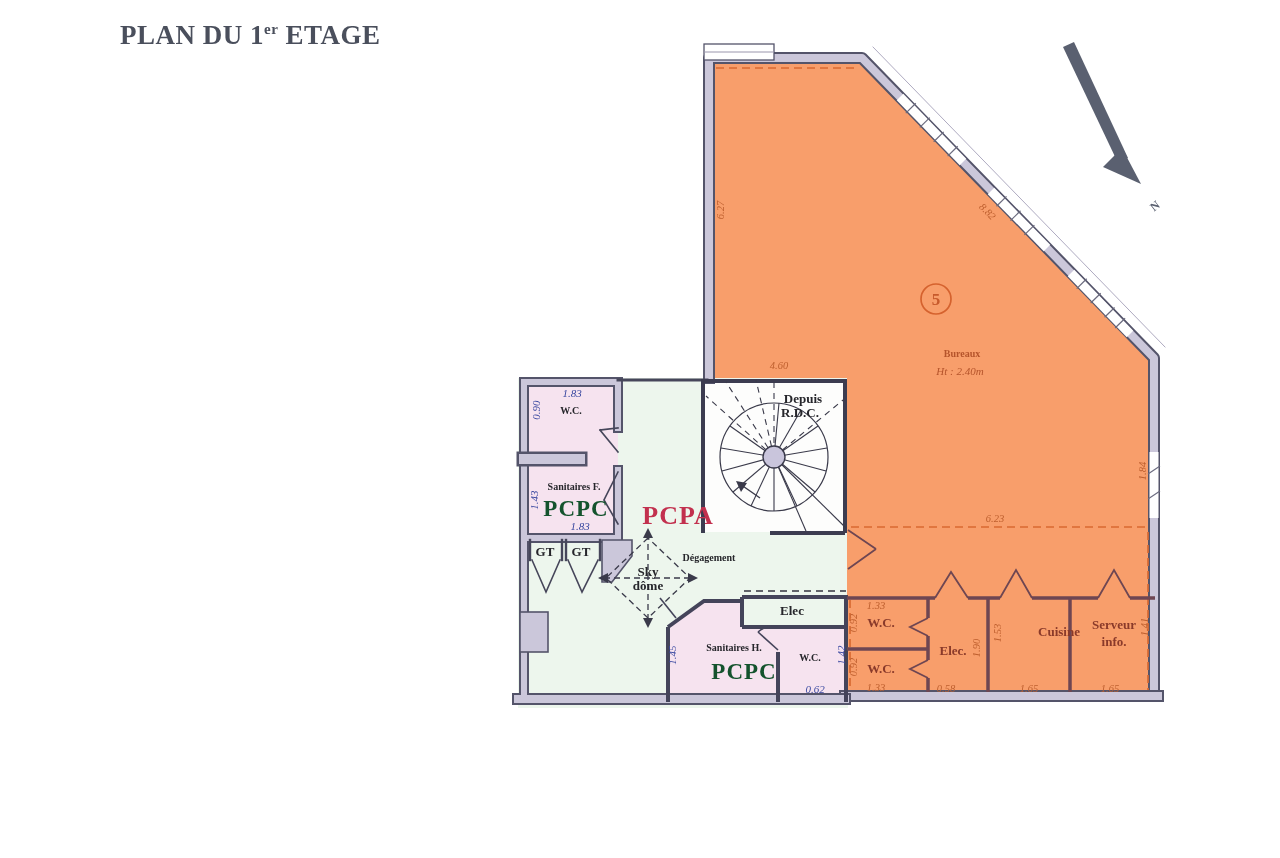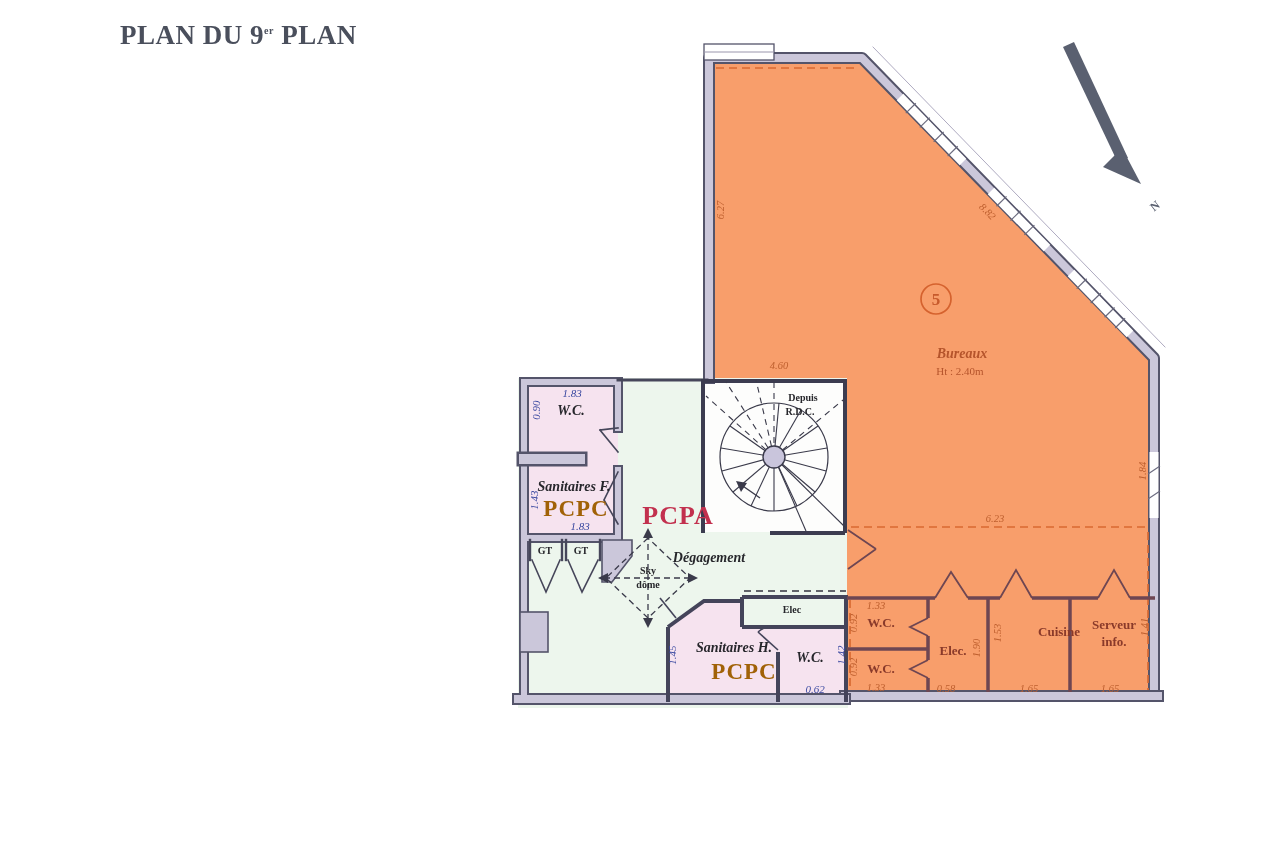--- a/index.html
+++ b/index.html
@@ -1,37 +1,37 @@
 <!DOCTYPE html>
 <html><head>
 <meta charset="utf-8">
 <style>
   html,body{margin:0;padding:0;background:#fff;}
   #canvas{position:relative;width:1280px;height:858px;background:#ffffff;overflow:hidden;
           font-family:"Liberation Serif","DejaVu Serif",serif;}
   #plan-svg{position:absolute;left:0;top:0;}
   .lbl{position:absolute;transform:translate(-50%,-50%);white-space:nowrap;
        font-family:"Liberation Serif","DejaVu Serif",serif;
-       font-size:10px;font-weight:bold;color:#26262b;line-height:1;}
-  .big{font-size:14px;font-style:italic;}
-  .red{color:#a16207;font-size:23px;letter-spacing:1px;}
+       font-size:13px;font-weight:bold;color:#26262b;line-height:1;}
+  .big{font-size:10px;}
+  .red{color:#14532d;font-size:23px;letter-spacing:1px;}
   .red-lg{color:#c2304e;font-size:26px;letter-spacing:1px;}
   .blue{color:#3948a0;font-style:italic;font-size:11px;font-weight:normal;}
   .odim{color:#be5f2e;font-style:italic;font-size:10.5px;font-weight:normal;}
   .brown{color:#8a3a2a;font-size:13px;}
   .orangetx{color:#b5542b;}
-  .ital{font-weight:normal;font-size:11px;}
+  .ital{font-style:italic;font-weight:normal;font-size:11px;}
   .num5{color:#c75a2c;font-size:17px;}
   .compass{color:#5a6070;font-size:12px;}
   .rot{transform:translate(-50%,-50%) rotate(-90deg);}
   .rot45{transform:translate(-50%,-50%) rotate(45deg);}
   .rotN{transform:translate(-50%,-50%) rotate(-38deg);}
   #title{position:absolute;left:120px;top:20px;font-size:27px;font-weight:bold;
          color:#4a4f5c;letter-spacing:.5px;font-family:"Liberation Serif","DejaVu Serif",serif;}
-  #title sup{font-size:10px;}
+  #title sup{font-size:15px;}
 </style>
 </head>
 <body>
 
 <div id="canvas">
 
   <svg id="plan-svg" width="1280" height="858" viewBox="0 0 1280 858">
 
     <g>
       <rect x="518" y="378" width="330" height="330" fill="#edf6ed"></rect>
@@ -200,21 +200,21 @@
       <polygon points="648,628 643,618 653,618" fill="#3a3a4a" stroke="none"></polygon>
     </g>
 
     <g>
       <polygon points="1063,47 1074,42 1128,158 1118,163" fill="#5a6070"></polygon>
       <polygon points="1141,184 1103,167 1122,148" fill="#5a6070"></polygon>
     </g>
   </svg>
 
   <div id="title">
-    <span>PLAN DU 9</span><sup>er</sup><span> PLAN</span>
+    <span>PLAN DU 1</span><sup>er</sup><span> ETAGE</span>
   </div>
 
   <div class="lbl compass rotN" style="left:1155px;top:206px">N</div>
 
   <div class="lbl num5" style="left:936px;top:299px">5</div>
   <div class="lbl big orangetx" style="left:962px;top:354px">Bureaux</div>
   <div class="lbl ital orangetx" style="left:960px;top:371px">Ht : 2.40m</div>
   <div class="lbl odim rot" style="left:721px;top:210px">6.27</div>
   <div class="lbl odim rot45" style="left:987px;top:212px">8.82</div>
   <div class="lbl odim" style="left:779px;top:366px">4.60</div>

